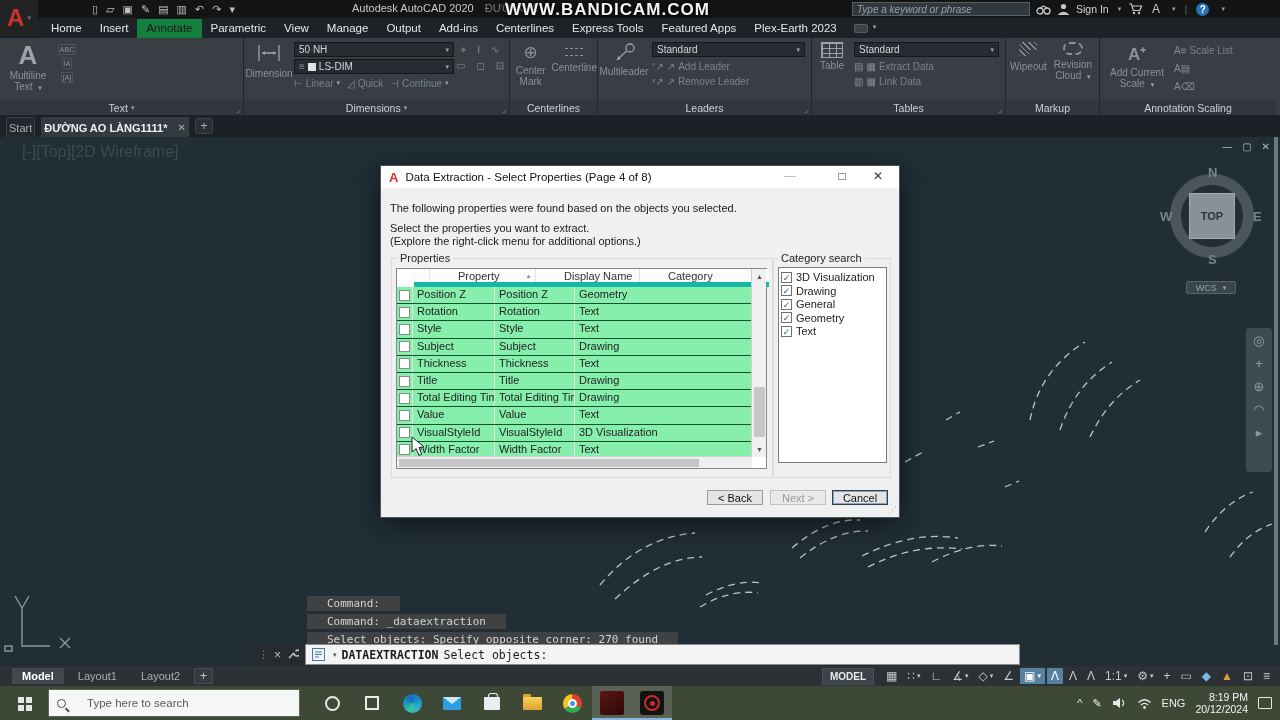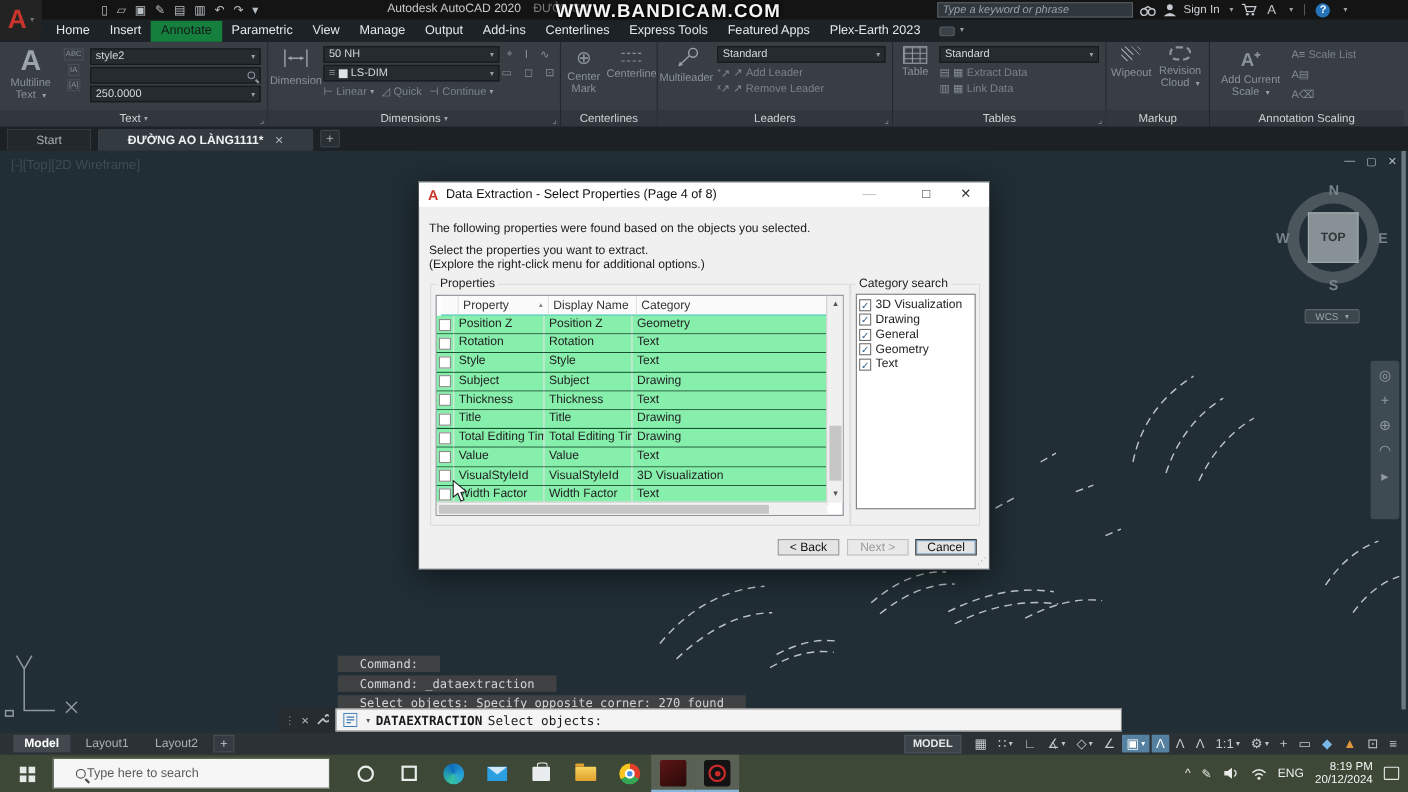--- a/index.html
+++ b/index.html
@@ -52,28 +52,28 @@
   .sq-swatch { width:8px; height:8px; background:#dfe3e5; display:inline-block; margin-right:3px; }
   .grid-ico { width:22px; height:16px; border:1px solid #9aa2a9;
     background-image:linear-gradient(#9aa2a9 1px, transparent 1px), linear-gradient(90deg,#9aa2a9 1px, transparent 1px);
     background-size:7px 5px; }
   .wipe-ico { width:18px; height:14px; background:repeating-linear-gradient(45deg,#8b939a 0 1px,transparent 1px 4px); clip-path:polygon(0 0,100% 0,100% 55%,55% 55%,55% 100%,0 100%); }
   .cloud-ico { width:20px; height:13px; border:2px dashed #8b939a; border-radius:8px; }
   .cl-ico { width:18px; height:8px; border-top:1px dashed #8b939a; border-bottom:1px dashed #8b939a; margin-top:6px; }
 
   
   #filetabs { left:0; top:115px; width:1280px; height:22px; background:#1c2125; display:flex; align-items:stretch; z-index:25; }
-  .ftab { display:flex; align-items:center; font-size:11px; padding:0 26px; color:#a7aeb4; background:#23282c; border:1px solid #383f45; border-bottom:none; margin-left:6px; margin-top:2px; border-radius:2px 2px 0 0; }
+  .ftab { display:flex; align-items:center; font-size:11px; padding:0 2px; color:#a7aeb4; background:#23282c; border:1px solid #383f45; border-bottom:none; margin-left:6px; margin-top:2px; border-radius:2px 2px 0 0; }
   .ftab.active { background:#333a40; color:#eef1f3; font-weight:bold; }
   .ftab .x { margin-left:10px; font-size:10px; color:#aab1b6; font-weight:normal; }
   .ftab-plus { width:18px; height:16px; margin:3px 0 0 6px; background:#2a2f34; border:1px solid #3c434a; color:#aab1b6; font-size:12px; display:flex; align-items:center; justify-content:center; border-radius:2px; }
 
   
   #drawing { left:0; top:137px; width:1280px; height:508px; background:#212e36; z-index:1; }
-  #vp-label { left:10px; top:6px; font-size:12px; color:rgba(255,255,255,0.13); }
+  #vp-label { left:22px; top:6px; font-size:16px; color:rgba(255,255,255,0.13); }
   #dwg-ctl { right:10px; top:4px; display:flex; gap:10px; color:#b6bdc2; font-size:10px; }
   #vscroll-strip { left:1274px; top:137px; width:4px; height:508px; background:rgba(195,210,220,0.45); z-index:4; }
 
   
   #viewcube { left:1164px; top:168px; width:96px; height:96px; z-index:5; }
   #vc-ring { position:absolute; left:6px; top:6px; width:84px; height:84px; border-radius:50%; border:11px solid rgba(77,88,95,0.95); }
   #vc-top { position:absolute; left:25px; top:25px; width:46px; height:46px; background:#879196; border:1px solid #a2abb0; color:#2e3438; font-size:11px; font-weight:bold; display:flex; align-items:center; justify-content:center; }
   .vc-letter { position:absolute; color:#78838b; font-weight:bold; font-size:13px; }
   #wcs-chip { left:1186px; top:281px; width:50px; height:13px; background:#3b454c; border:1px solid #59636a; border-radius:2px; color:#97a1a8; font-size:9px; display:flex; align-items:center; justify-content:center; gap:3px; z-index:5; }
 
@@ -104,21 +104,21 @@
   #model-chip { margin-left:auto; font-size:10px; font-weight:bold; color:#e8ebed; background:#3c4349; padding:2px 7px; border:1px solid #4b5359; }
   #status-icons { display:flex; align-items:center; margin:0 6px 0 8px; gap:2px; }
   .sic { position:relative; color:#c2c9cf; font-size:12px; padding:1px 4px; display:flex; align-items:center; cursor:default; }
   .sic.on { background:#55809f; color:#fff; border-radius:1px; }
   .sic .caret { color:inherit; margin-left:2px; }
 
   
   #taskbar { left:0; top:686px; width:1280px; height:34px; background:#3d4837; z-index:30; }
   #tb-start { left:0; top:0; width:48px; height:34px; display:flex; align-items:center; justify-content:center; }
   .win-logo { width:6px; height:6px; background:#e6eae6; box-shadow:8px 0 #e6eae6, 0 8px #e6eae6, 8px 8px #e6eae6; margin:-7px 7px 0 0; }
-  #tb-searchbox { left:48px; top:3px; width:252px; height:28px; background:#f5f6f5; border:1px solid #5a6455; display:flex; align-items:center; padding:0 20px; gap:1px; }
+  #tb-searchbox { left:48px; top:3px; width:252px; height:28px; background:#f5f6f5; border:1px solid #5a6455; display:flex; align-items:center; padding:0 8px; gap:21px; }
   #tb-searchbox span { color:#5a5a5a; font-size:11.5px; }
   .tsmag { width:9px; height:9px; border:1.6px solid #4d4d4d; border-radius:50%; position:relative; flex:none; }
   .tsmag::after { content:""; position:absolute; width:5px; height:1.6px; background:#4d4d4d; transform:rotate(45deg); left:7px; top:9px; }
   #tb-apps { left:312px; top:0; height:34px; display:flex; }
   .tb-app { width:40px; height:34px; display:flex; align-items:center; justify-content:center; }
   .tb-app.active { background:rgba(255,255,255,0.14); box-shadow:inset 0 -2px 0 #87b6da; }
   .appicon { position:relative; }
   .icon-cortana { width:15px; height:15px; border:2px solid #e8ecea; border-radius:50%; }
   .icon-task-view { width:14px; height:14px; border:2px solid #e8ecea; }
   .icon-edge { width:19px; height:19px; border-radius:50%; background:conic-gradient(from 200deg, #35c2a0, #0f6cbd 40%, #2aa7d4 75%, #35c2a0); }
@@ -147,21 +147,21 @@
   .dlg-ctl { position:absolute; top:3px; font-size:12px; color:#333; width:22px; text-align:center; }
   #dlg-min { left:398px; color:#b9b9b9; }
   #dlg-max { left:450px; }
   #dlg-close { left:486px; }
   .dlg-text { position:absolute; left:9px; color:#1a1a1a; font-size:11px; }
   .groupbox { position:absolute; border:1px solid #dcdcdc; }
   .grouplabel { position:absolute; font-size:11px; color:#222; background:#f0f0f0; padding:0 3px; }
 
   
   #prop-table { position:absolute; left:15px; top:102px; width:371px; height:201px; background:#fff; border:1px solid #828790; }
-  #pt-head { position:absolute; left:4px; top:0; width:355px; height:18px; background:#fbfbfb; border-bottom:1px solid #14b8a6; display:flex; }
+  #pt-head { position:absolute; left:17px; top:0; width:355px; height:18px; background:#fbfbfb; border-bottom:5px solid #14b8a6; display:flex;gap:24px; }
   .pth { font-size:11px; color:#333; padding:2px 4px; border-right:1px solid #e2e2e2; display:flex; align-items:center; }
   .pth.sort::after { content:"▲"; font-size:6px; color:#888; margin-left:26px; }
   #pt-body { position:absolute; left:0; top:18px; width:355px; }
   .pt-row { display:flex; height:17.2px; border-bottom:1px solid #14532d; background:#86efac;justify-content:flex-end; }
   .pt-cell { font-size:11px; color:#222; padding:1px 4px; border-right:1px solid #e4e4e4; white-space:nowrap; overflow:hidden; }
   .pt-cb { width:16px; flex:none; display:flex; align-items:center; justify-content:center; padding:0; }
   .c1 { width:82px; flex:none; }
   .c2 { width:80px; flex:none; }
   .c3 { flex:1; border-right:none; }
   .cbx { width:11px; height:11px; border:1px solid #8a8a8a; background:#fff; font-size:9px; line-height:10px; text-align:center; color:#2d5c88; display:inline-block; }
@@ -266,34 +266,20 @@
     <div class="rpanel" style="width:244px">
       <div class="rp-body">
         <div class="bigbtn" style="width:56px">
           <span class="bigA-txt">A</span>
           <span class="lbl"><span>Multiline Text</span> <span class="caret">▾</span></span>
         </div>
         <div style="display:flex; flex-direction:column; gap:3px; padding-top:6px; width:22px; align-items:center;">
           <span class="tico">ABC</span>
           <span class="tico">IA</span>
           <span class="tico">[A]</span>
-        </div>
-        <div style="flex:1; padding:6px 6px 0 4px;">
-          <div class="field">
-              <span class="val">style2</span>
-              <span class="caret">▾</span>
-            </div>
-          <div class="field">
-              <span class="val"></span>
-              <span class="mag"></span>
-            </div>
-          <div class="field">
-              <span class="val">250.0000</span>
-              <span class="caret">▾</span>
-            </div>
         </div>
       </div>
       <div class="rp-title">
           <span>Text</span>
           <span class="caret">▾</span>
           <span class="launcher">⌟</span>
         </div>
     </div>
 
     <div class="rpanel" style="width:266px">

